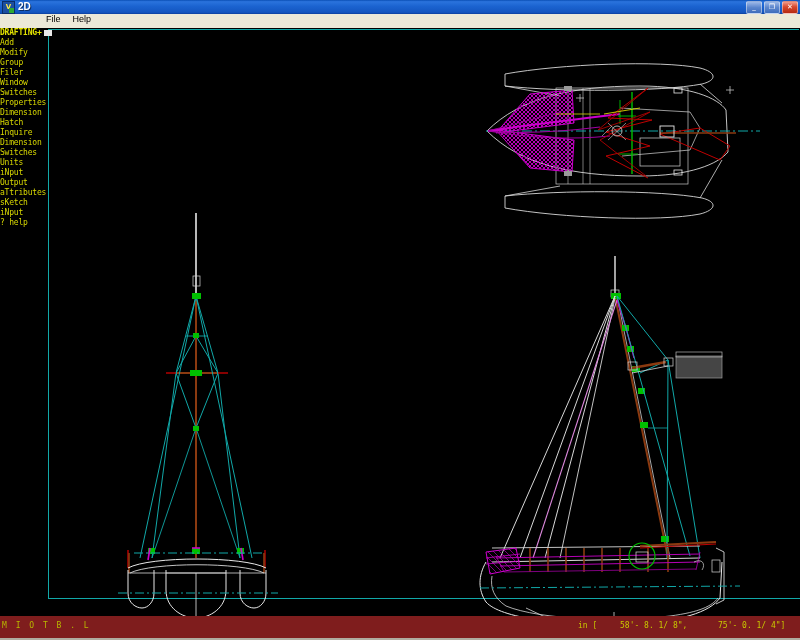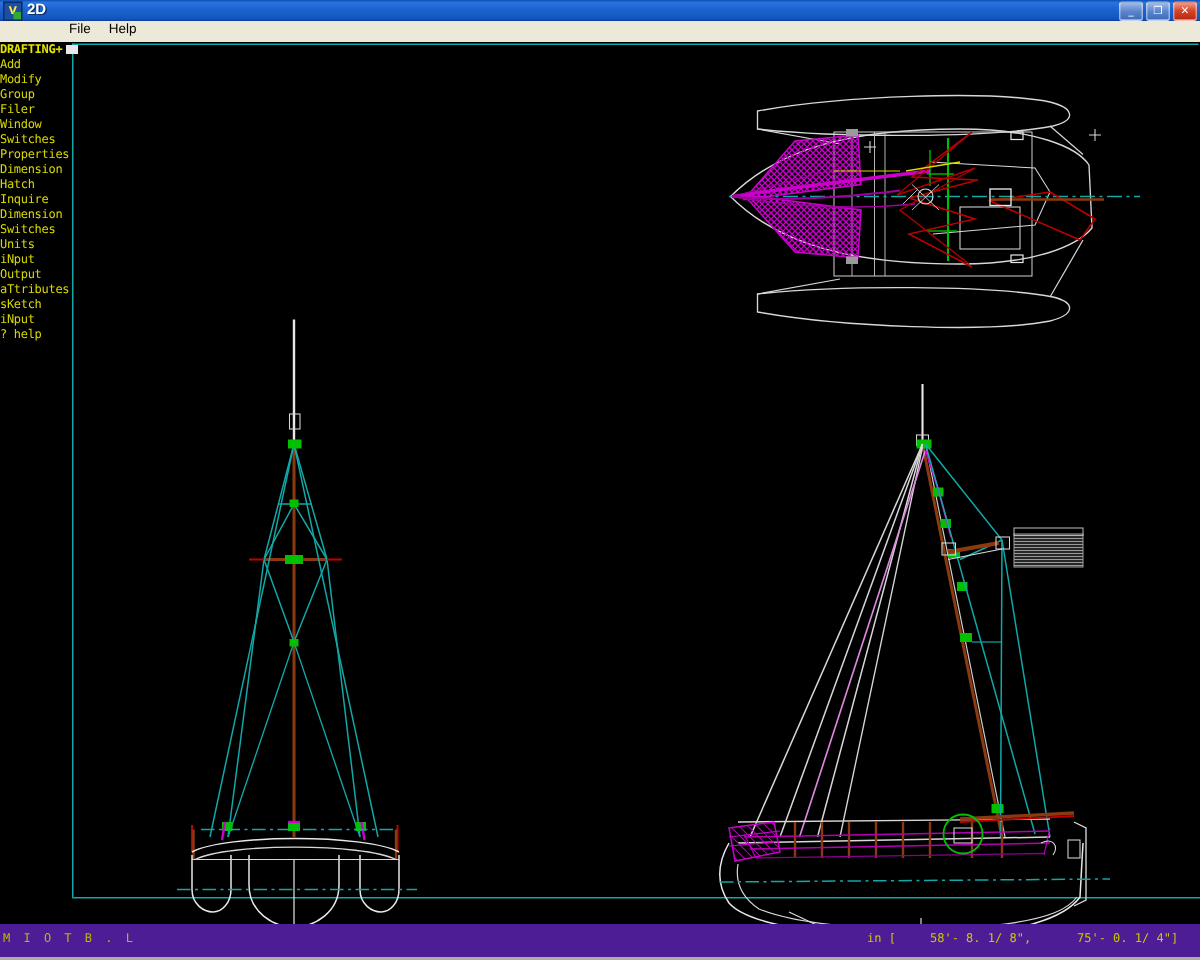--- a/index.html
+++ b/index.html
@@ -76,21 +76,21 @@
     font-family:"DejaVu Sans Mono",monospace;
     white-space:nowrap;padding-left:0;letter-spacing:-0.2px;
   }
   .cmdmenu .item.head{color:#e2e200;font-weight:bold;position:relative;}
   .cmdmenu .cursor{
     position:absolute;left:44px;top:2px;width:8px;height:6px;background:#e8e8e8;
   }
 
   
   .statusbar{
-    position:absolute;left:0;top:616px;width:800px;height:24px;background:#4c1d95;
+    position:absolute;left:0;top:616px;width:800px;height:24px;background:#7f1d1d;
   }
   .statusbar .left{
     position:absolute;left:2px;top:5px;color:#b8b800;font-size:8px;line-height:9px;
     font-family:"DejaVu Sans Mono",monospace;letter-spacing:2px;
   }
   .statusbar .units{
     position:absolute;left:578px;top:5px;color:#c8c800;font-size:8px;line-height:9px;
     font-family:"DejaVu Sans Mono",monospace;
     text-align:center;
   }

